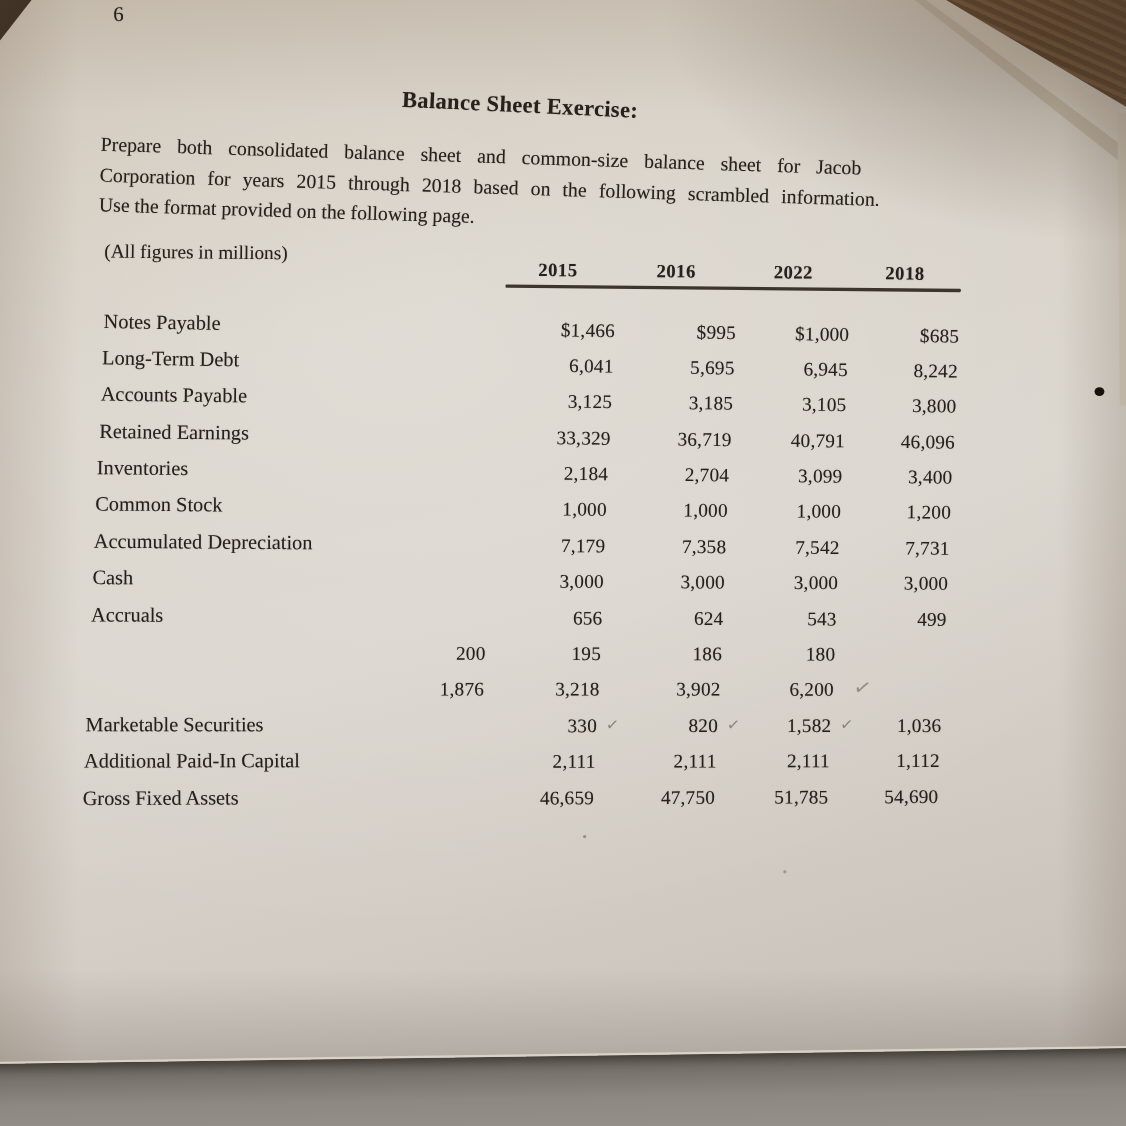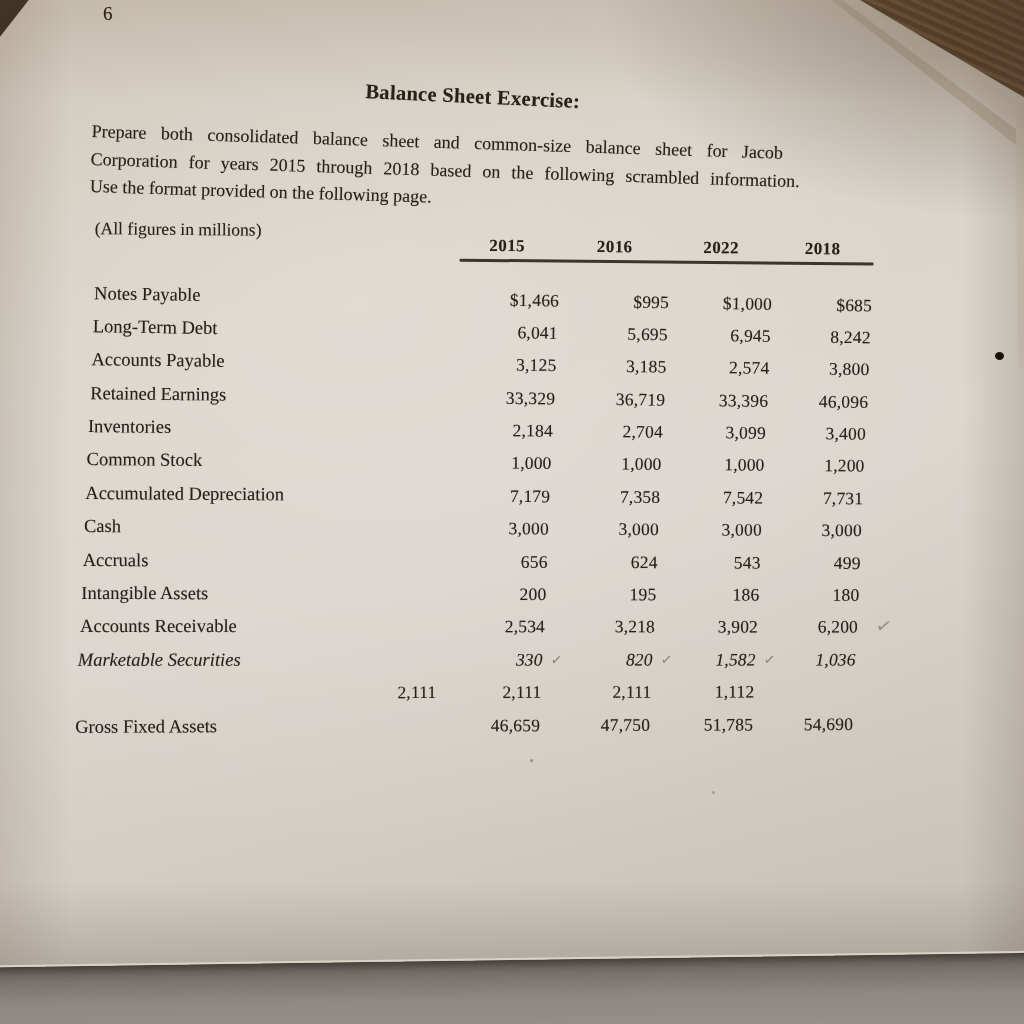--- a/index.html
+++ b/index.html
@@ -128,28 +128,28 @@
             <div class="tlabel">Long-Term Debt</div>
             <div class="tcell"><span>6,041</span></div>
             <div class="tcell"><span>5,695</span></div>
             <div class="tcell"><span>6,945</span></div>
             <div class="tcell"><span>8,242</span></div>
           </div>
           <div class="trow" style="transform: rotate(0.18deg); margin-left: -2.3px;">
             <div class="tlabel">Accounts Payable</div>
             <div class="tcell"><span>3,125</span></div>
             <div class="tcell"><span>3,185</span></div>
-            <div class="tcell"><span>2,574</span></div>
+            <div class="tcell"><span>3,105</span></div>
             <div class="tcell"><span>3,800</span></div>
           </div>
           <div class="trow" style="transform: rotate(0.095deg); margin-left: -3.4px;">
             <div class="tlabel">Retained Earnings</div>
             <div class="tcell"><span>33,329</span></div>
             <div class="tcell"><span>36,719</span></div>
-            <div class="tcell"><span>33,396</span></div>
+            <div class="tcell"><span>40,791</span></div>
             <div class="tcell"><span>46,096</span></div>
           </div>
           <div class="trow" style="transform: rotate(0.01deg); margin-left: -4.6px;">
             <div class="tlabel">Inventories</div>
             <div class="tcell"><span>2,184</span></div>
             <div class="tcell"><span>2,704</span></div>
             <div class="tcell"><span>3,099</span></div>
             <div class="tcell"><span>3,400</span></div>
           </div>
           <div class="trow" style="transform: rotate(-0.075deg); margin-left: -5.8px;">
@@ -174,41 +174,40 @@
             <div class="tcell"><span>3,000</span></div>
           </div>
           <div class="trow" style="transform: rotate(-0.33deg); margin-left: -9.2px;">
             <div class="tlabel">Accruals</div>
             <div class="tcell"><span>656</span></div>
             <div class="tcell"><span>624</span></div>
             <div class="tcell"><span>543</span></div>
             <div class="tcell"><span>499</span></div>
           </div>
           <div class="trow" style="transform: rotate(-0.415deg); margin-left: -10.3px;">
-            <div class="tlabel">Intangible Assets</div>
             <div class="tcell"><span>200</span></div>
             <div class="tcell"><span>195</span></div>
             <div class="tcell"><span>186</span></div>
             <div class="tcell"><span>180</span></div>
           </div>
           <div class="trow" style="transform: rotate(-0.5deg); margin-left: -11.5px;">
-            <div class="tlabel">Accounts Receivable</div>
-            <div class="tcell"><span>2,534</span></div>
+            <div class="tcell"><span>1,876</span></div>
             <div class="tcell"><span>3,218</span></div>
             <div class="tcell"><span>3,902</span></div>
             <div class="tcell"><span>6,200</span><span class="check check-pencil">✓</span></div>
           </div>
-          <div class="trow" style="transform: rotate(-0.585deg); margin-left: -12.6px; font-style: italic;">
+          <div class="trow" style="transform: rotate(-0.585deg); margin-left: -12.6px;">
             <div class="tlabel">Marketable Securities</div>
             <div class="tcell"><span>330</span><span class="check check-gray">✓</span></div>
             <div class="tcell"><span>820</span><span class="check check-gray">✓</span></div>
             <div class="tcell"><span>1,582</span><span class="check check-gray">✓</span></div>
             <div class="tcell"><span>1,036</span></div>
           </div>
           <div class="trow" style="transform: rotate(-0.67deg); margin-left: -13.8px;">
+            <div class="tlabel">Additional Paid-In Capital</div>
             <div class="tcell"><span>2,111</span></div>
             <div class="tcell"><span>2,111</span></div>
             <div class="tcell"><span>2,111</span></div>
             <div class="tcell"><span>1,112</span></div>
           </div>
           <div class="trow" style="transform: rotate(-0.755deg); margin-left: -14.9px;">
             <div class="tlabel">Gross Fixed Assets</div>
             <div class="tcell"><span>46,659</span></div>
             <div class="tcell"><span>47,750</span></div>
             <div class="tcell"><span>51,785</span></div>

